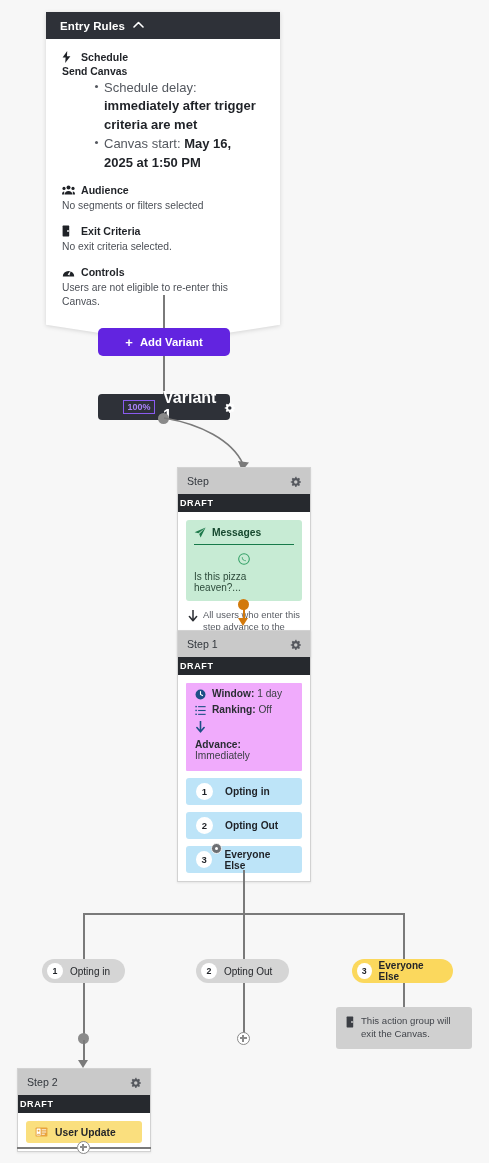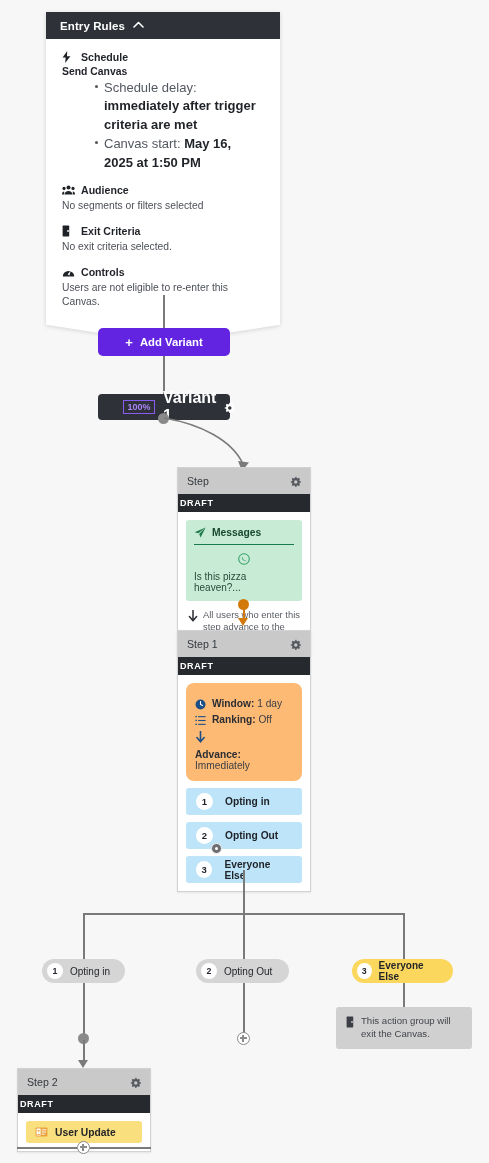--- a/index.html
+++ b/index.html
@@ -270,23 +270,23 @@
     align-items: flex-start;
     gap: 5px;
     font-size: 9.4px;
     color: #585c63;
     line-height: 1.32;
     padding: 8px 2px 2px 2px;
   }
   .advance-note .ic { flex: none; margin-top: 1px; }
 
   .info-box {
-    background: #fdba74;
-    border-radius: 8px;
-    padding: 15px 9px 10px 9px;
+    background: #f0abfc;
+    border-radius: 1px;
+    padding: 5px 9px 10px 9px;
   }
   .info-row {
     display: flex;
     align-items: flex-start;
     gap: 6px;
     font-size: 10.2px;
     color: #2a2d33;
     margin-bottom: 4px;
   }
   .info-row:last-child { margin-bottom: 0; flex-direction: column; }

